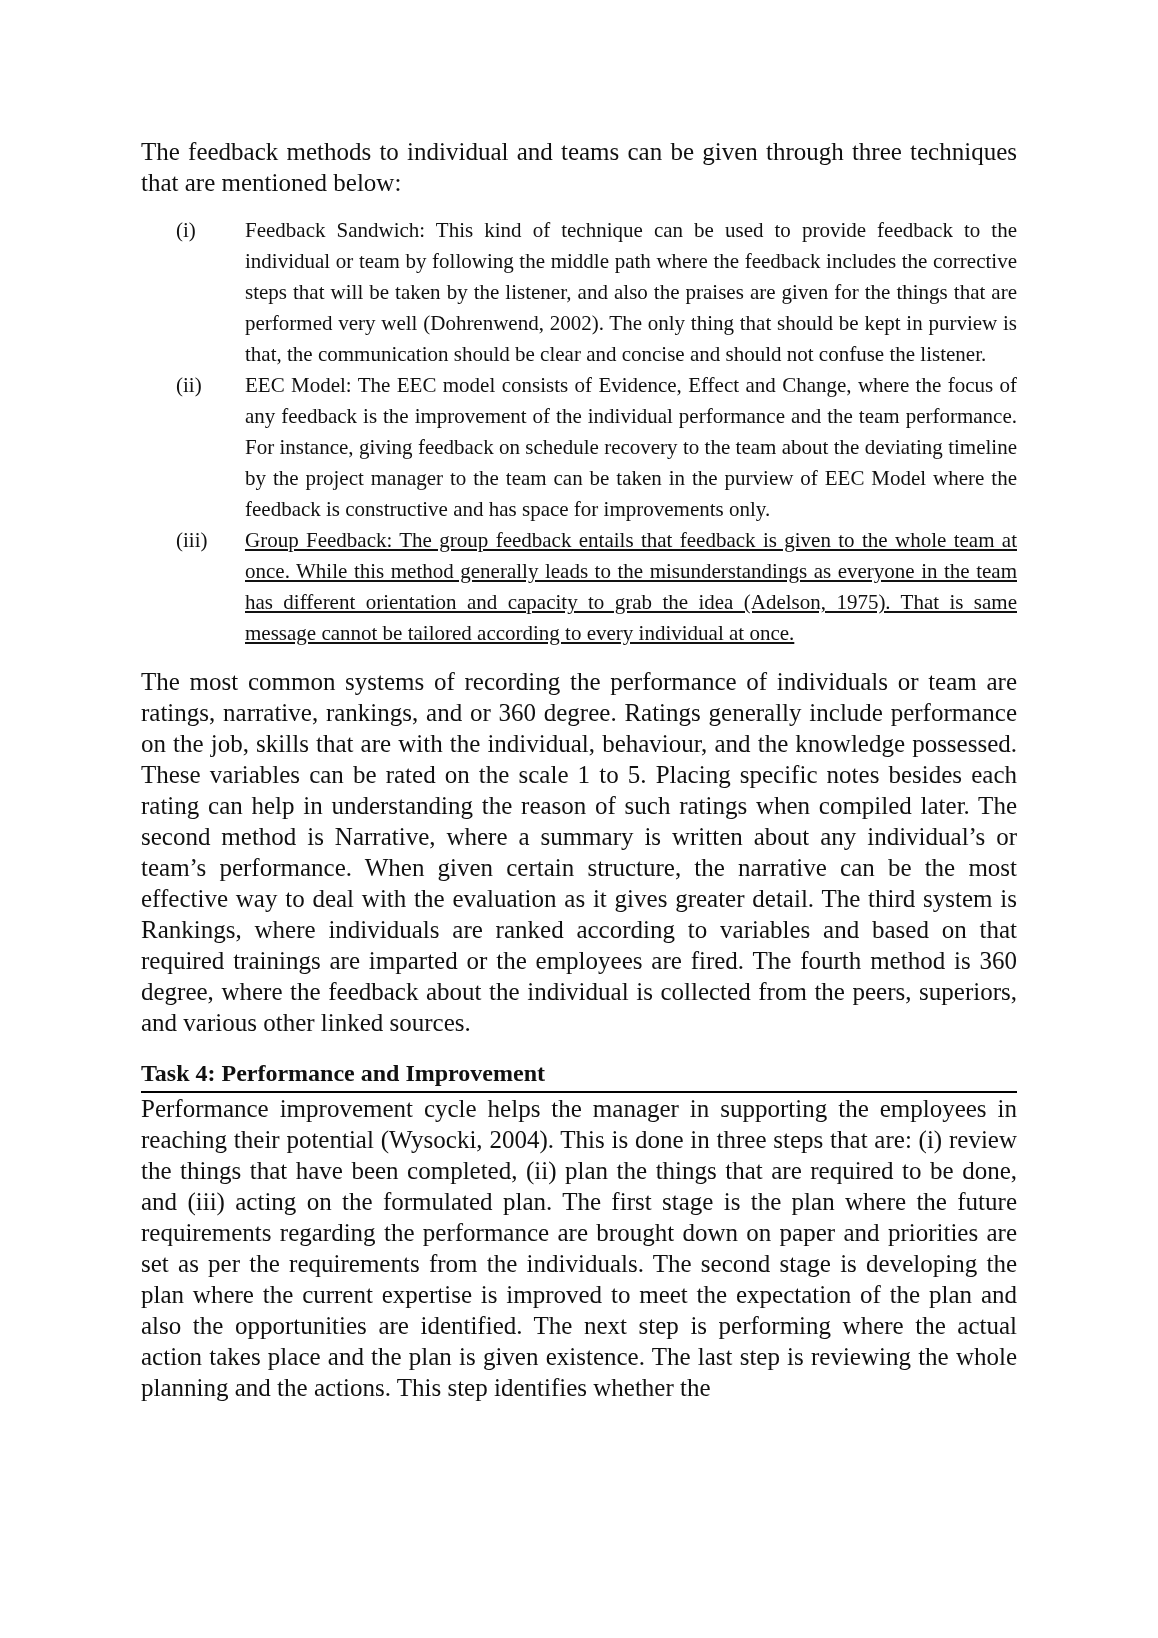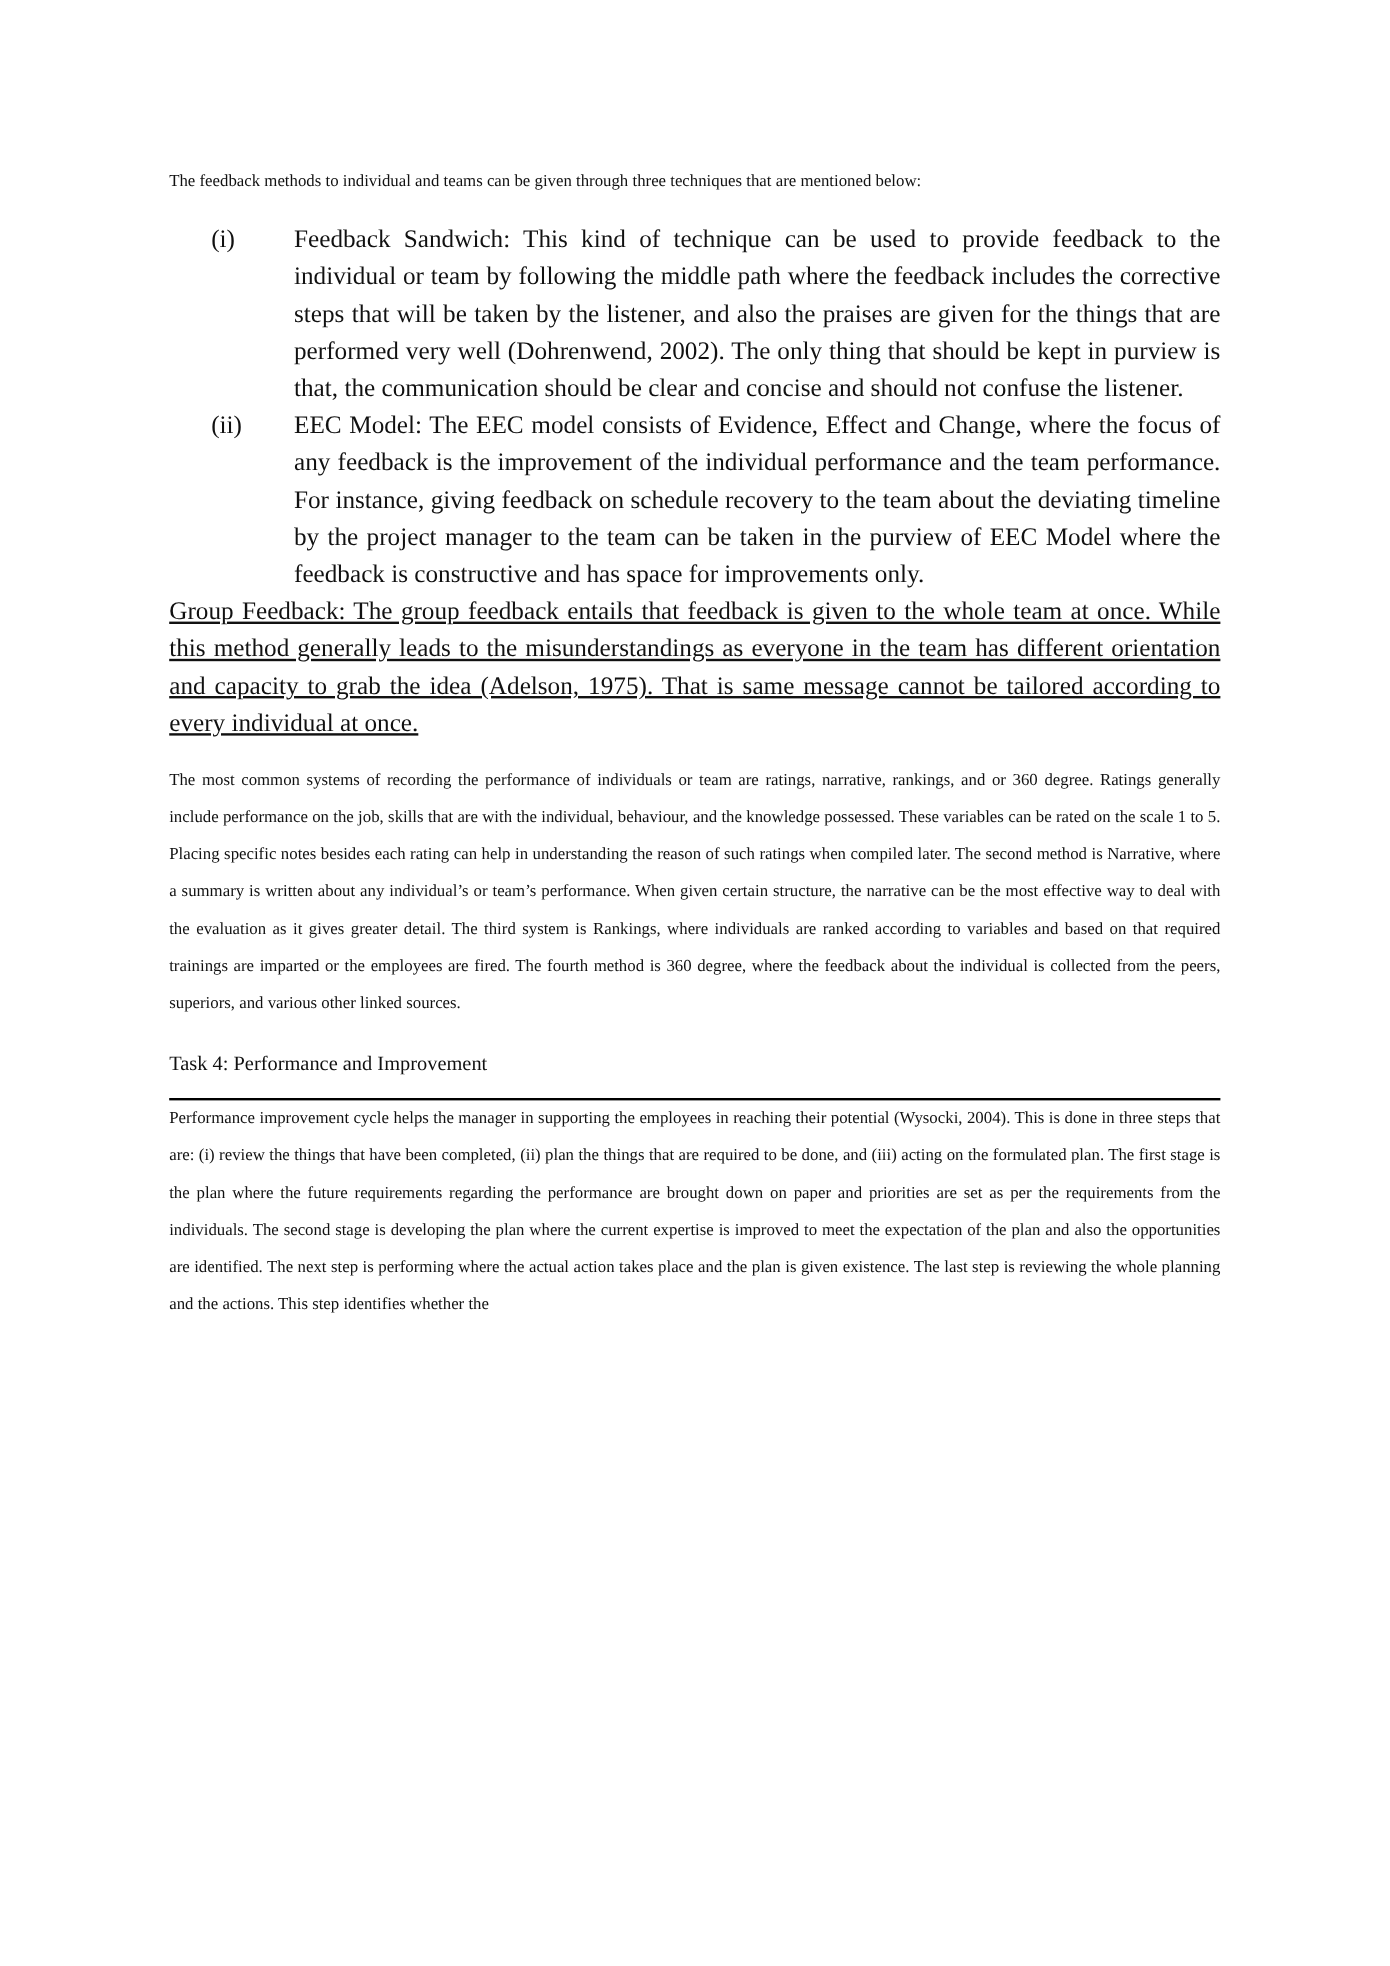--- a/index.html
+++ b/index.html
@@ -16,21 +16,21 @@
       color: #111111;
     }
     .page {
       position: absolute;
       left: 141px;
       top: 136px;
       width: 876px;
     }
     p {
       margin: 0;
-      font-size: 14px;
+      font-size: 25px;
       line-height: 31px;
       text-align: justify;
     }
     p.last-line-left { text-align: justify; text-align-last: left; }
     .intro { margin-bottom: 17px; }
     ol.methods {
       list-style: none;
       margin: 0 0 17px 0;
       padding: 0;
     }
@@ -43,45 +43,46 @@
       flex: 0 0 104px;
       padding-left: 35px;
       box-sizing: border-box;
     }
     ol.methods .item-text {
       flex: 1 1 auto;
       text-align: justify;
     }
     h2.task-heading {
       margin: 19px 0 0 0;
-      font-size: 17px;
+      font-size: 24px;
       line-height: 32px;
-      font-weight: normal;
+      font-weight: bold;
       border-bottom: 2.5px solid #000000;
-      padding-bottom: 12px;
+      padding-bottom: 2px;
     }
     .task-para { }
   </style>
 </head>
 <body>
 
 <div class="page">
 
   <p class="intro last-line-left">The feedback methods to individual and teams can be given through three techniques that are mentioned below:</p>
 
   <ol class="methods">
     <li>
       <span class="marker">(i)</span>
       <span class="item-text" style="text-align-last:left;">Feedback Sandwich: This kind of technique can be used to provide feedback to the individual or team by following the middle path where the feedback includes the corrective steps that will be taken by the listener, and also the praises are given for the things that are performed very well (Dohrenwend, 2002). The only thing that should be kept in purview is that, the communication should be clear and concise and should not confuse the listener.</span>
     </li>
     <li>
       <span class="marker">(ii)</span>
       <span class="item-text" style="text-align-last:left;">EEC Model: The EEC model consists of Evidence, Effect and Change, where the focus of any feedback is the improvement of the individual performance and the team performance. For instance, giving feedback on schedule recovery to the team about the deviating timeline by the project manager to the team can be taken in the purview of EEC Model where the feedback is constructive and has space for improvements only.</span>
     </li>
     <li>
+      <span class="marker">(iii)</span>
       <span class="item-text" style="text-align-last:left;text-decoration:underline;">Group Feedback: The group feedback entails that feedback is given to the whole team at once. While this method generally leads to the misunderstandings as everyone in the team has different orientation and capacity to grab the idea (Adelson, 1975).  That is same message cannot be tailored according to every individual at once.</span>
     </li>
   </ol>
 
   <p class="last-line-left">The most common systems of recording the performance of individuals or team are ratings, narrative, rankings, and or 360 degree. Ratings generally include performance on the job, skills that are with the individual, behaviour, and the knowledge possessed. These variables can be rated on the scale 1 to 5. Placing specific notes besides each rating can help in understanding the reason of such ratings when compiled later. The second method is Narrative, where a summary is written about any individual’s or team’s performance. When given certain structure, the narrative can be the most effective way to deal with the evaluation as it gives greater detail. The third system is Rankings, where individuals are ranked according to variables and based on that required trainings are imparted or the employees are fired. The fourth method is 360 degree, where the feedback about the individual is collected from the peers, superiors, and various other linked sources.</p>
 
   <h2 class="task-heading">Task 4: Performance and Improvement</h2>
 
   <p class="task-para">Performance improvement cycle helps the manager in supporting the employees in reaching their potential (Wysocki, 2004). This is done in three steps that are: (i) review the things that have been completed, (ii) plan the things that are required to be done, and (iii) acting on the formulated plan. The first stage is the plan where the future requirements regarding the performance are brought down on paper and priorities are set as per the requirements from the individuals. The second stage is developing the plan where the current expertise is improved to meet the expectation of the plan and also the opportunities are identified. The next step is performing where the actual action takes place and the plan is given existence. The last step is reviewing the whole planning and the actions. This step identifies whether the</p>
 

